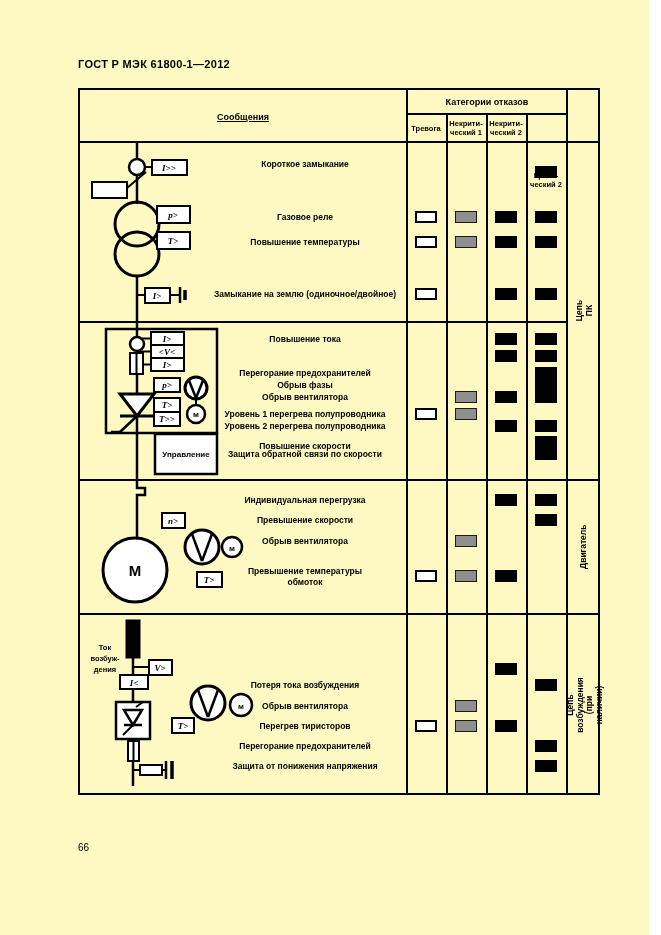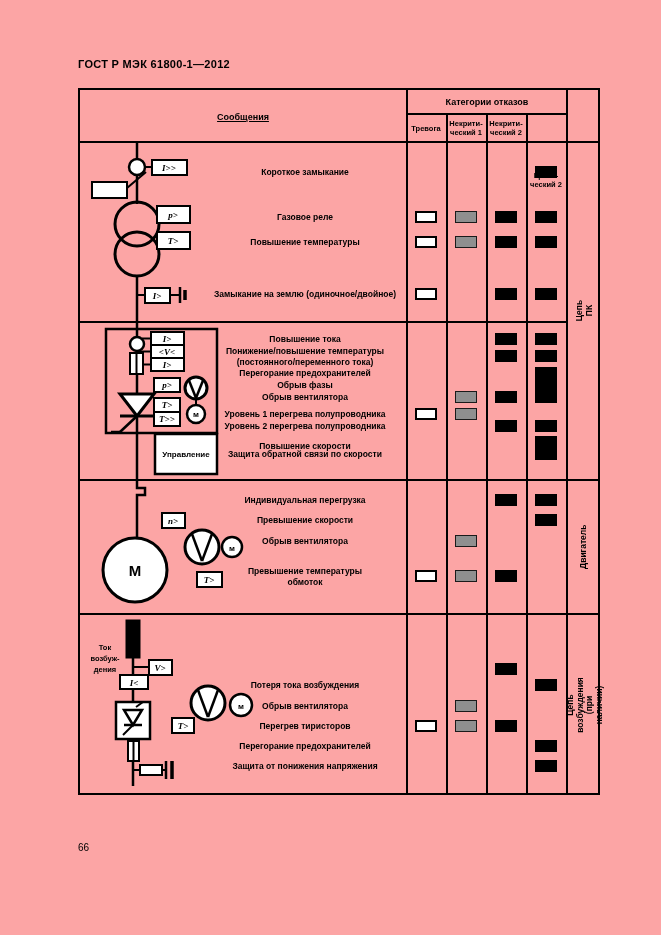--- a/index.html
+++ b/index.html
@@ -1,17 +1,17 @@
 <!DOCTYPE html>
 <html><head>
 <meta charset="utf-8">
 <style>
   html,body{margin:0;padding:0;background:#fff;}
-  .page{position:relative;width:661px;height:935px;background:#fca5a5;overflow:hidden;
-        font-family:"Liberation Sans",sans-serif;color:#000;}
+  .page{position:relative;width:605px;height:935px;background:#fef9c3;overflow:hidden;
+        font-family:"Liberation Sans",sans-serif;color:#000;padding-left:44px;}
   .doc-header{position:absolute;left:78px;top:58px;font:bold 11px "Liberation Sans",sans-serif;letter-spacing:.3px;}
   .tbl{position:absolute;left:78px;top:88px;width:522px;height:707px;border:2px solid #000;box-sizing:border-box;}
   .vline,.hline{position:absolute;background:#000;}
   .vline{width:2px;}
   .hline{height:2px;}
   .hdr{position:absolute;transform:translate(-50%,-50%);font:bold 9px "Liberation Sans",sans-serif;
        text-align:center;white-space:pre-line;line-height:10px;}
   .hdr.small{font-size:7.5px;line-height:9px;}
   .msg{position:absolute;left:115px;width:220px;text-align:center;transform:translateY(-50%);
        font:bold 8.5px "Liberation Sans",sans-serif;white-space:pre-line;line-height:10.5px;}
@@ -163,41 +163,39 @@
       <line class="w2" x1="53" y1="156" x2="60" y2="156"></line>
       <rect class="box" x="60" y="151" width="22" height="10"></rect>
       <line class="w2" x1="82" y1="156" x2="86" y2="156"></line>
       <line class="w25" x1="86" y1="147" x2="86" y2="165"></line>
       <line class="w35" x1="92" y1="147" x2="92" y2="165"></line>
     </svg>
 
     <div class="field-label">Ток
 возбуж-
 дения</div>
-  <div class="msg" style="top: 82px;">Короткое замыкание</div>
+  <div class="msg" style="top: 74px;">Короткое замыкание</div>
       <div class="mark black" style="left: 466px; top: 82px;"></div>
       <div class="msg" style="top: 127px;">Газовое реле</div>
       <div class="mark white" style="left: 346px; top: 127px;"></div>
       <div class="mark gray" style="left: 386px; top: 127px;"></div>
       <div class="mark black" style="left: 426px; top: 127px;"></div>
       <div class="mark black" style="left: 466px; top: 127px;"></div>
       <div class="msg" style="top: 152px;">Повышение температуры</div>
       <div class="mark white" style="left: 346px; top: 152px;"></div>
       <div class="mark gray" style="left: 386px; top: 152px;"></div>
       <div class="mark black" style="left: 426px; top: 152px;"></div>
       <div class="mark black" style="left: 466px; top: 152px;"></div>
       <div class="msg" style="top: 204px;">Замыкание на землю (одиночное/двойное)</div>
       <div class="mark white" style="left: 346px; top: 204px;"></div>
       <div class="mark black" style="left: 426px; top: 204px;"></div>
       <div class="mark black" style="left: 466px; top: 204px;"></div>
       <div class="msg" style="top: 249px;">Повышение тока</div>
       <div class="mark black" style="left: 426px; top: 249px;"></div>
       <div class="mark black" style="left: 466px; top: 249px;"></div>
-      <div class="msg" style="top: 266px;">Понижение/повышение температуры
-(постоянного/переменного тока)</div>
       <div class="mark black" style="left: 426px; top: 266px;"></div>
       <div class="mark black" style="left: 466px; top: 266px;"></div>
       <div class="msg" style="top: 283px;">Перегорание предохранителей</div>
       <div class="mark black" style="left: 466px; top: 283px;"></div>
       <div class="msg" style="top: 295px;">Обрыв фазы</div>
       <div class="mark black" style="left: 466px; top: 295px;"></div>
       <div class="msg" style="top: 307px;">Обрыв вентилятора</div>
       <div class="mark gray" style="left: 386px; top: 307px;"></div>
       <div class="mark black" style="left: 426px; top: 307px;"></div>
       <div class="mark black" style="left: 466px; top: 307px;"></div>

